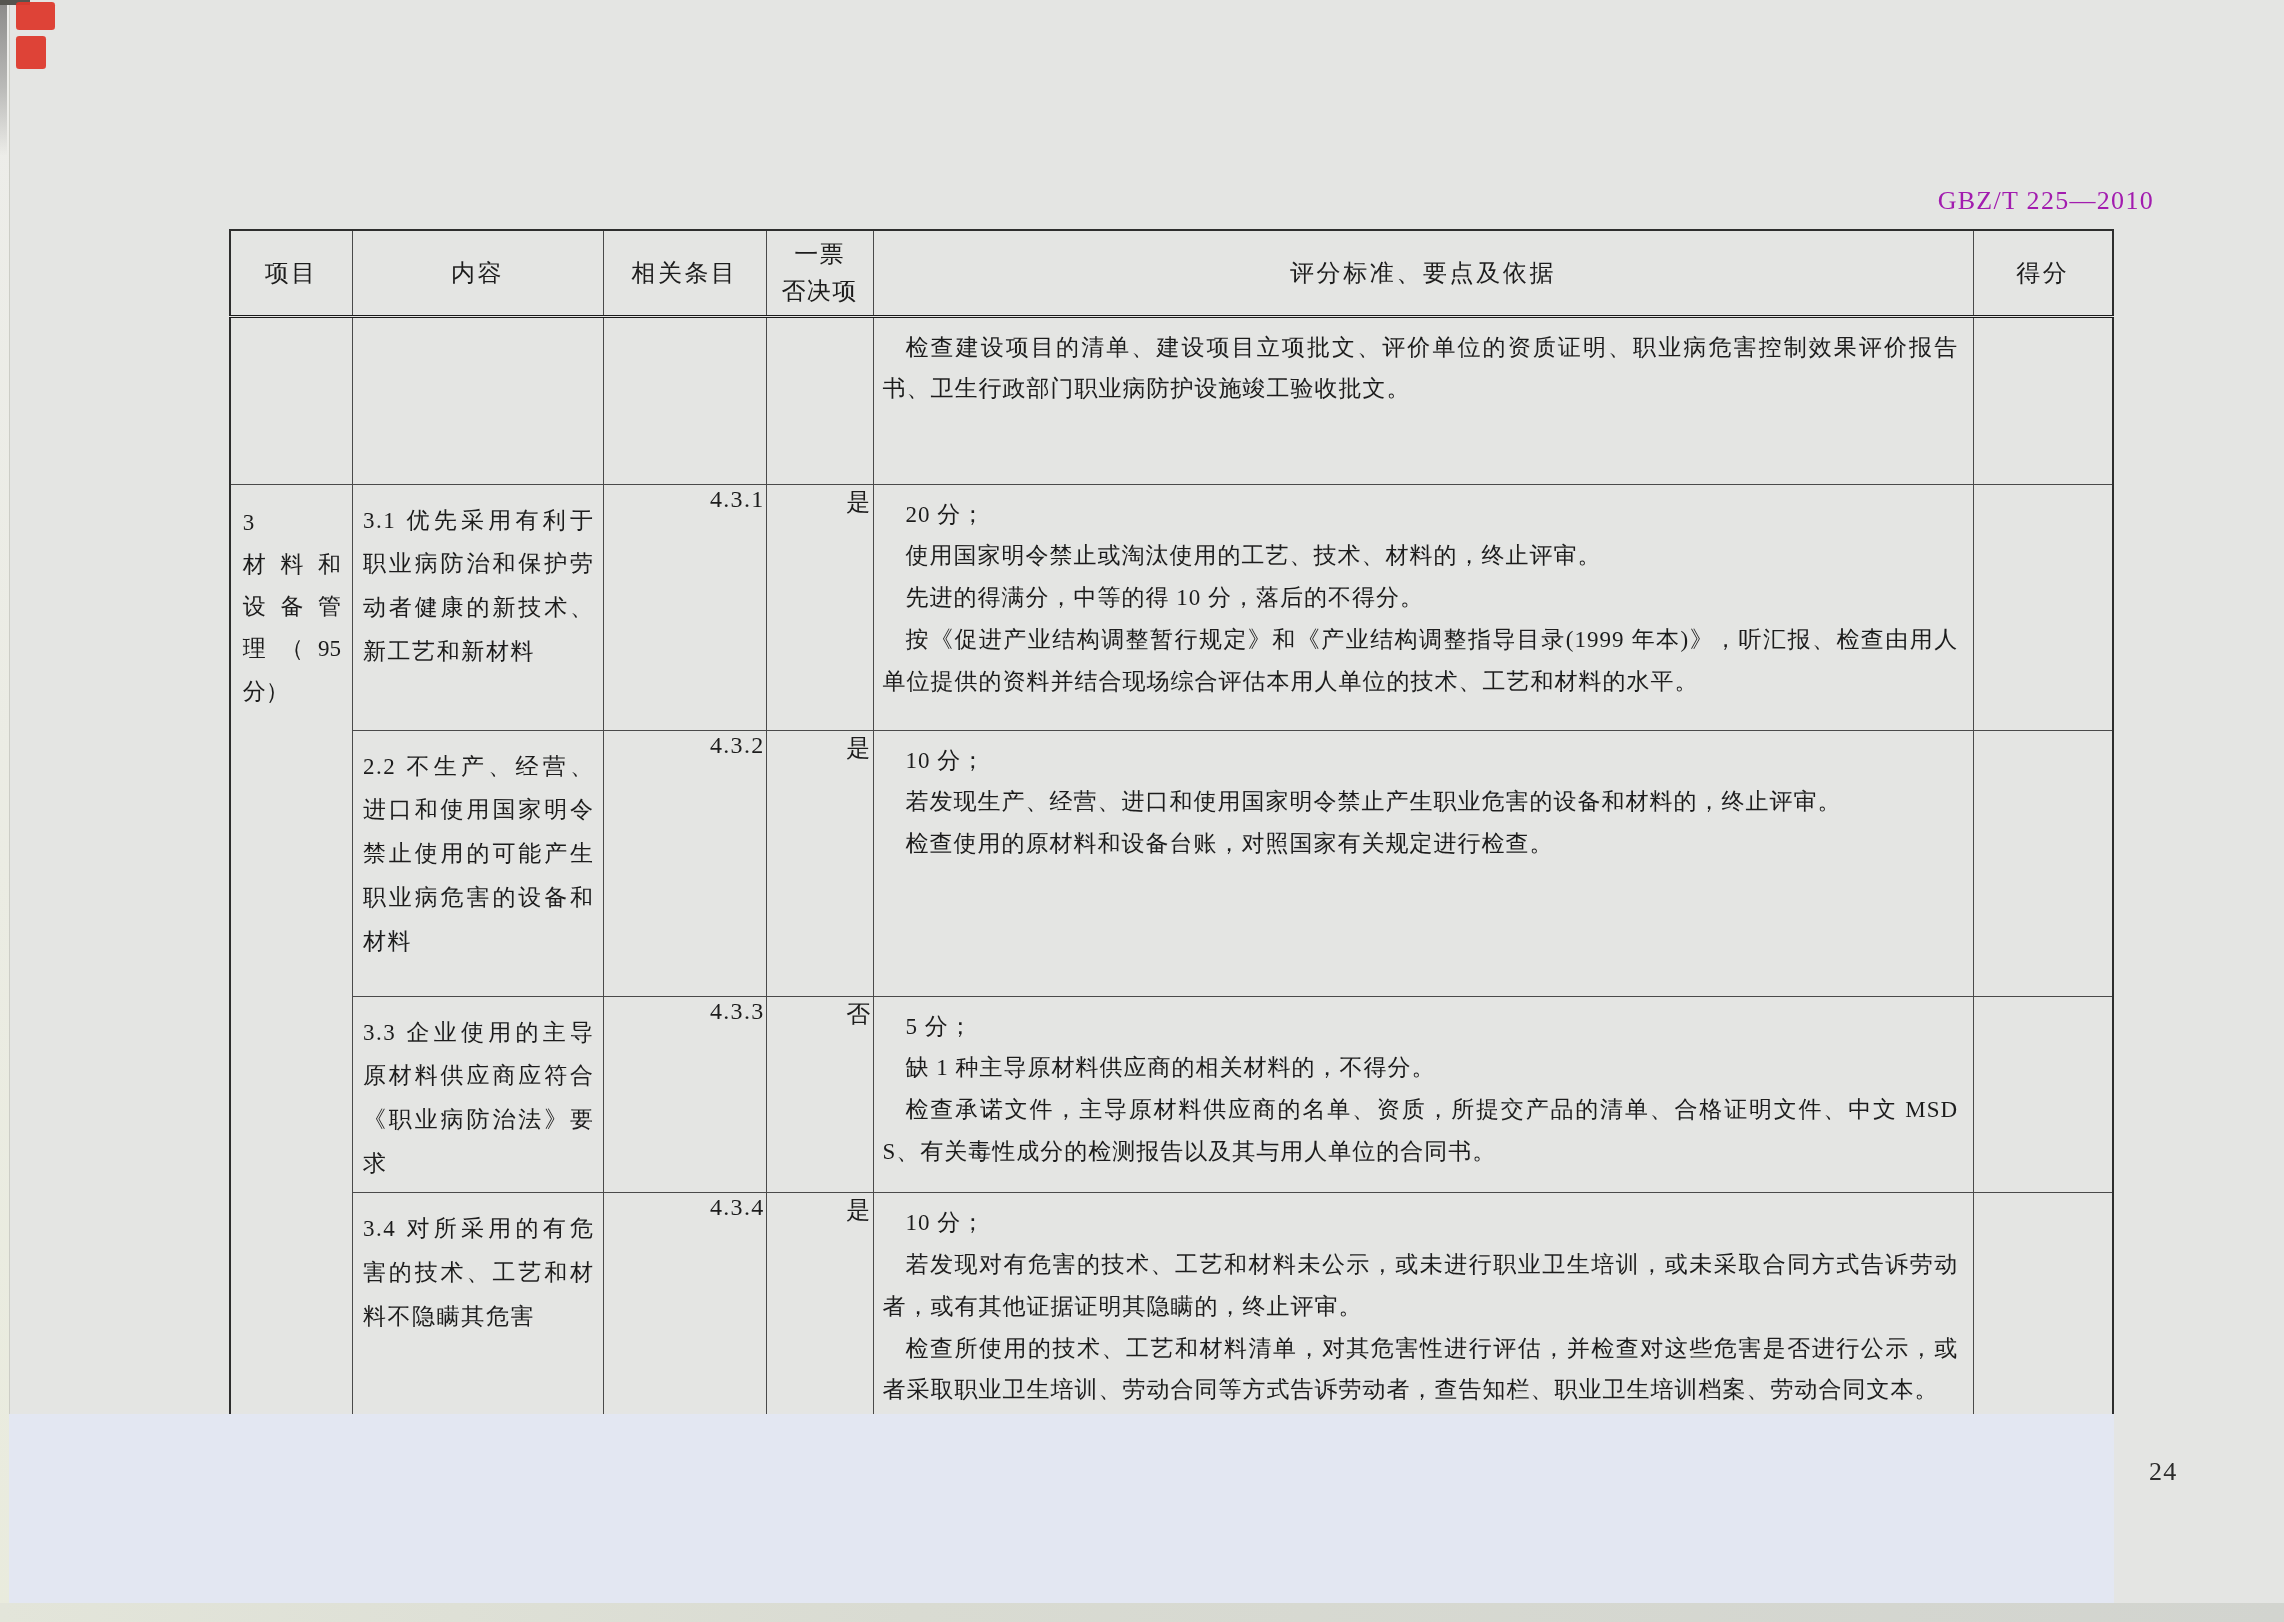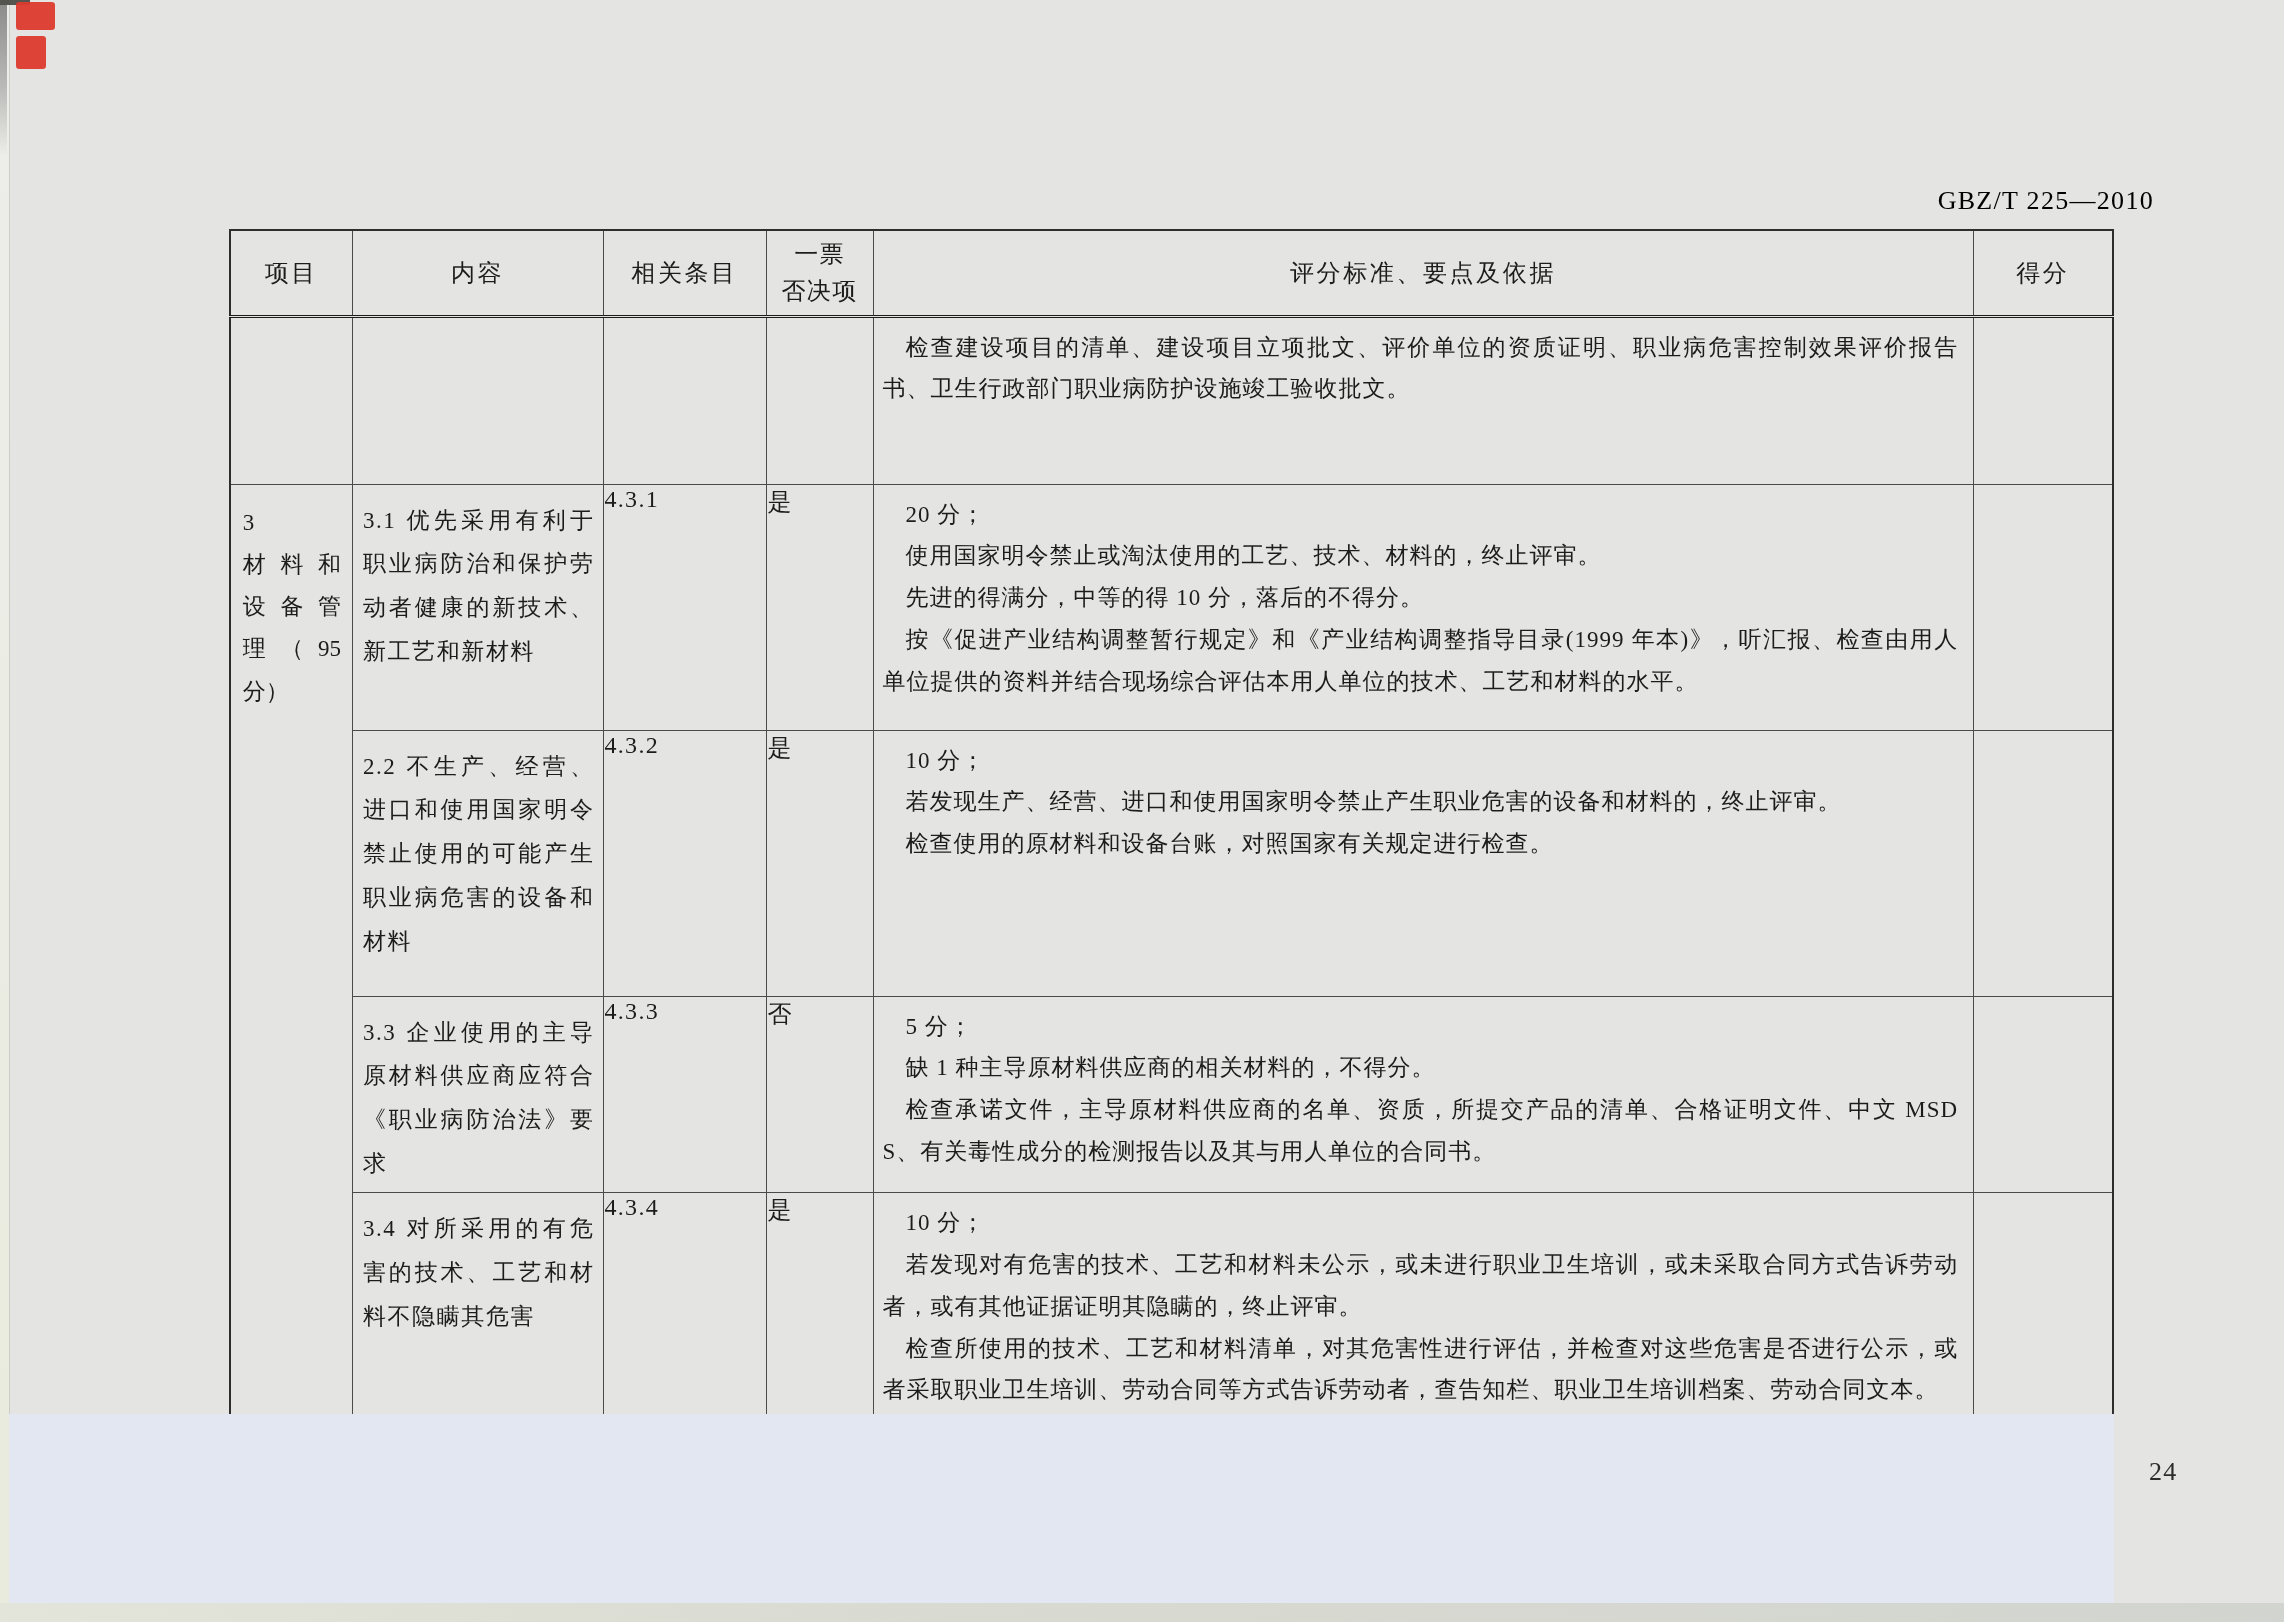--- a/index.html
+++ b/index.html
@@ -4,21 +4,21 @@
 <style>
   html,body{margin:0;padding:0;}
   body{
     width:2284px;height:1622px;position:relative;
     background:#e4e5e3;
     font-family:"Liberation Serif","DejaVu Serif",serif;
     color:#1c1c1c;overflow:hidden;
   }
   .doc-number{
     position:absolute;top:186px;right:130px;
-    font-size:26px;letter-spacing:1.3px;color:#000000;
+    font-size:26px;letter-spacing:1.3px;color:#a21caf;
   }
   
   .sheet-wrap{position:absolute;left:229px;top:229px;width:1884px;height:1183px;}
   table.sheet{
     width:100%;height:100%;border-collapse:collapse;table-layout:fixed;
     border:2px solid #2e2e2e;
   }
   .sheet td,.sheet th{
     border:1.3px solid #4a4a4a;
     font-weight:normal;
@@ -40,21 +40,21 @@
   .item-line{display:block;text-align:justify;text-align-last:justify;}
   .item-line.single{text-align-last:left;}
   
   .cell-content{
     padding:14.3px 7.8px 6.5px 10.4px;font-size:23px;line-height:1.9;
     letter-spacing:1.6px;text-align:justify;text-justify:inter-ideograph;
     word-break:break-all;
   }
   
   .cell-mid{
-    vertical-align:middle;text-align:left;
+    vertical-align:middle;text-align:right;
     font-size:24px;letter-spacing:1.3px;
   }
   
   .cell-criteria{
     padding:9px 14.3px 5.2px 9px;font-size:23px;line-height:1.82;
     text-align:justify;text-justify:inter-ideograph;word-break:break-all;
     letter-spacing:1px;
   }
   .cell-criteria p{margin:0;text-indent:1em;}
   .cell-score{}

